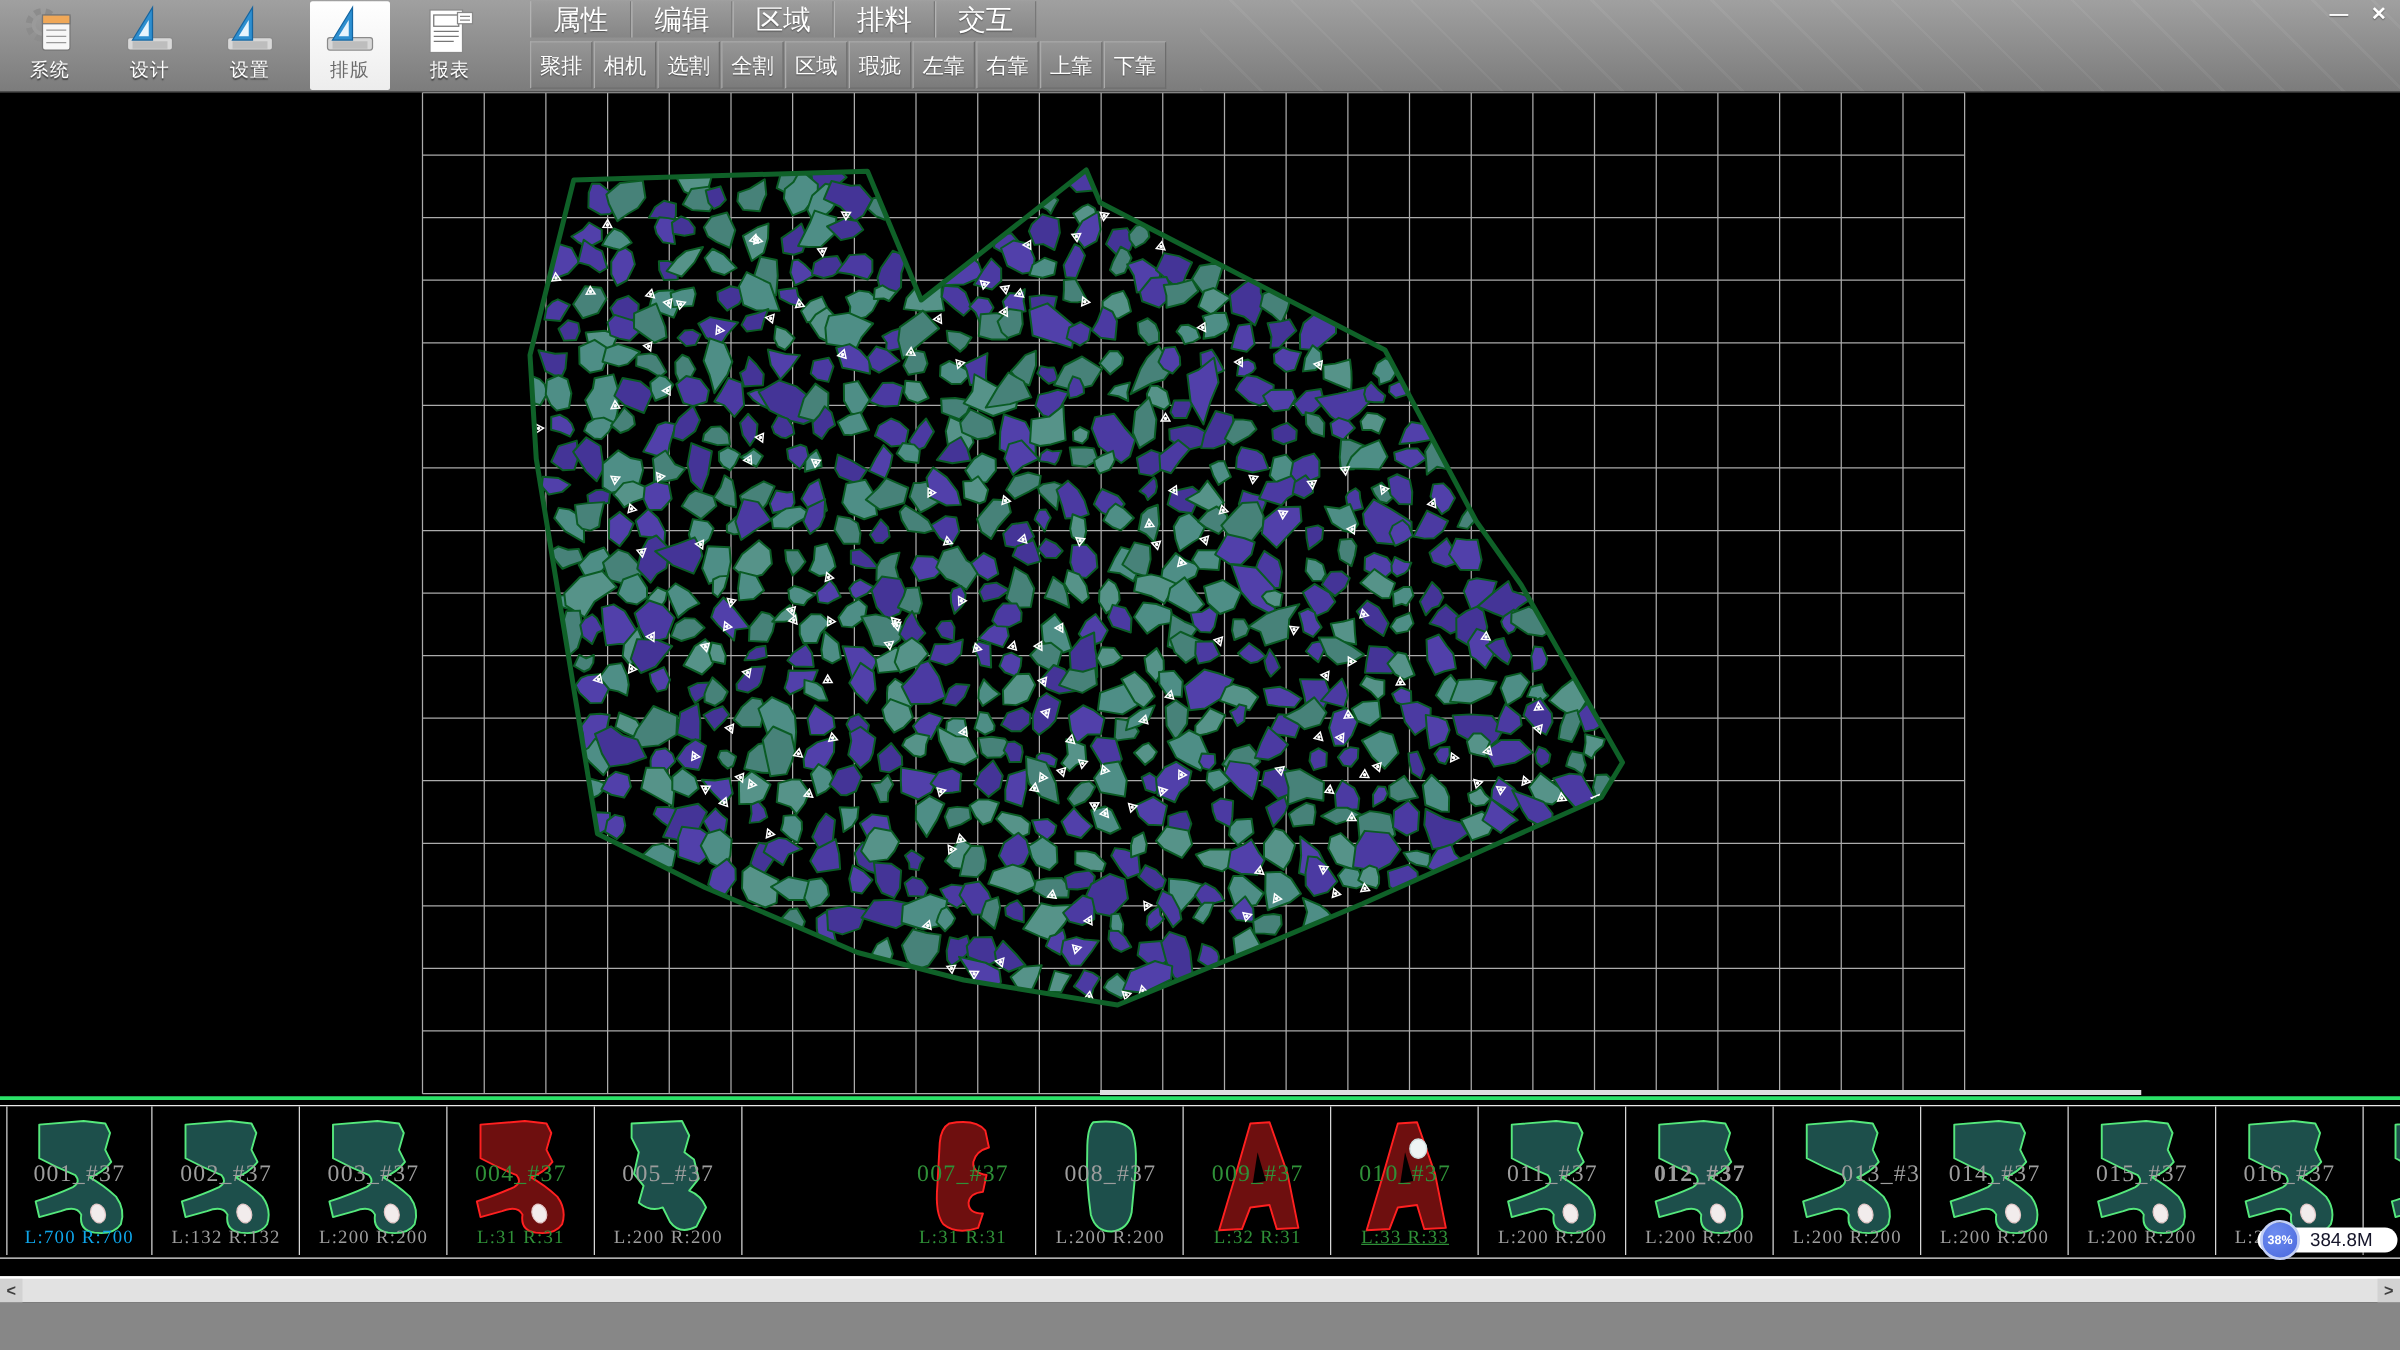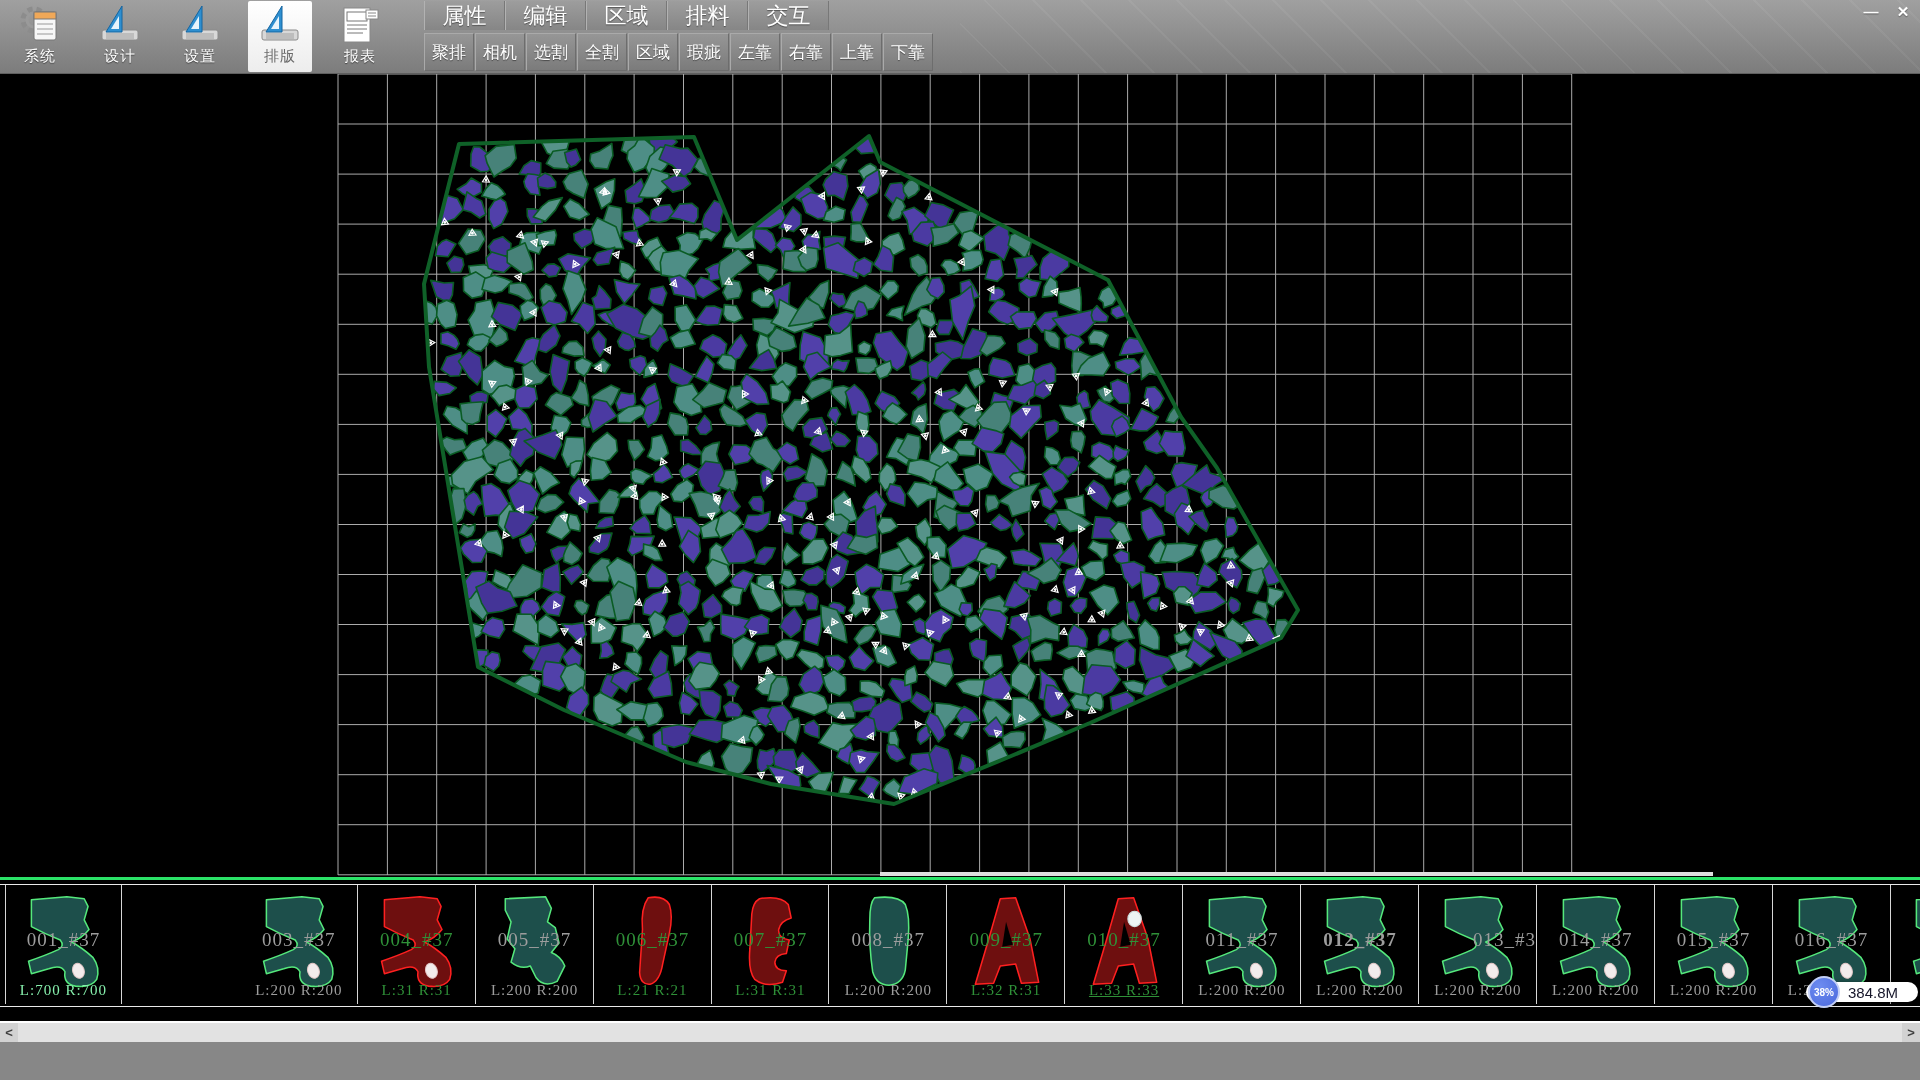--- a/index.html
+++ b/index.html
@@ -1422,21 +1422,29 @@
 <div id="strip-thumbtrack"></div>
 <div id="strip-green"></div>
 
 <div id="thumb-strip">
     <div class="cell" style="left: 5px;">
       <svg width="96" height="108" viewBox="0 0 100 100">
         <path d="M15,7 L52,4 L70,6 L74,14 L70,28 L75,38 Q68,47 57,51 Q68,57 79,67 Q87,78 83,90 Q77,99 61,97 Q48,95 50,82 Q46,74 33,79 L15,84 L12,71 Q30,65 43,59 Q50,55 45,49 Q30,43 15,35 Z" fill="#1d4f4b" stroke="#55e87c" stroke-width="1.6" stroke-linejoin="round"></path>
         <ellipse cx="64" cy="81" rx="6" ry="8" transform="rotate(-18 64 81)" fill="#f2ecec" stroke="#e3c6c6" stroke-width="1"></ellipse>
       </svg>
       <div class="tid" style="color: rgb(157, 157, 157);">001_#37</div>
-      <div class="tcounts" style="color: #86efac;">L:700 R:700</div>
+      <div class="tcounts" style="color: #0ea5e9;">L:700 R:700</div>
+    </div>
+    <div class="cell" style="left: 122.9px;">
+      <svg width="96" height="108" viewBox="0 0 100 100">
+        <path d="M15,7 L52,4 L70,6 L74,14 L70,28 L75,38 Q68,47 57,51 Q68,57 79,67 Q87,78 83,90 Q77,99 61,97 Q48,95 50,82 Q46,74 33,79 L15,84 L12,71 Q30,65 43,59 Q50,55 45,49 Q30,43 15,35 Z" fill="#1d4f4b" stroke="#55e87c" stroke-width="1.6" stroke-linejoin="round"></path>
+        <ellipse cx="64" cy="81" rx="6" ry="8" transform="rotate(-18 64 81)" fill="#f2ecec" stroke="#e3c6c6" stroke-width="1"></ellipse>
+      </svg>
+      <div class="tid" style="color: rgb(157, 157, 157);">002_#37</div>
+      <div class="tcounts" style="color: rgb(157, 157, 157);">L:132 R:132</div>
     </div>
     <div class="cell" style="left: 240.8px;">
       <svg width="96" height="108" viewBox="0 0 100 100">
         <path d="M15,7 L52,4 L70,6 L74,14 L70,28 L75,38 Q68,47 57,51 Q68,57 79,67 Q87,78 83,90 Q77,99 61,97 Q48,95 50,82 Q46,74 33,79 L15,84 L12,71 Q30,65 43,59 Q50,55 45,49 Q30,43 15,35 Z" fill="#1d4f4b" stroke="#55e87c" stroke-width="1.6" stroke-linejoin="round"></path>
         <ellipse cx="64" cy="81" rx="6" ry="8" transform="rotate(-18 64 81)" fill="#f2ecec" stroke="#e3c6c6" stroke-width="1"></ellipse>
       </svg>
       <div class="tid" style="color: rgb(157, 157, 157);">003_#37</div>
       <div class="tcounts" style="color: rgb(157, 157, 157);">L:200 R:200</div>
     </div>
     <div class="cell" style="left: 358.7px;">
@@ -1446,27 +1454,20 @@
       </svg>
       <div class="tid" style="color: rgb(47, 145, 56);">004_#37</div>
       <div class="tcounts" style="color: rgb(47, 145, 56);">L:31 R:31</div>
     </div>
     <div class="cell" style="left: 476.6px;">
       <svg width="96" height="108" viewBox="0 0 100 100">
         <path d="M18,6 L60,4 L66,16 L62,30 L70,36 L74,52 L66,62 Q76,66 80,76 L72,92 Q58,99 50,88 L44,76 Q34,80 24,72 L28,58 L20,48 L24,30 L18,18 Z" fill="#1d4f4b" stroke="#55e87c" stroke-width="1.6" stroke-linejoin="round"></path>
       </svg>
       <div class="tid" style="color: rgb(157, 157, 157);">005_#37</div>
       <div class="tcounts" style="color: rgb(157, 157, 157);">L:200 R:200</div>
-    </div>
-    <div class="cell" style="left: 594.5px;">
-      <svg width="96" height="108" viewBox="0 0 100 100">
-        <path d="M44,5 Q60,2 66,12 Q70,24 66,42 L59,74 Q56,92 46,95 Q36,96 35,83 L38,38 Q36,16 44,5 Z" fill="#6e0f0f" stroke="#ff2020" stroke-width="1.6" stroke-linejoin="round"></path>
-      </svg>
-      <div class="tid" style="color: rgb(47, 145, 56);">006_#37</div>
-      <div class="tcounts" style="color: rgb(47, 145, 56);">L:21 R:21</div>
     </div>
     <div class="cell" style="left: 712.4px;">
       <svg width="96" height="108" viewBox="0 0 100 100">
         <path d="M38,6 Q60,2 68,12 L71,26 Q60,29 58,38 Q57,47 69,49 L66,63 Q55,64 54,72 Q54,81 66,81 L62,93 Q44,99 33,90 Q26,81 28,58 L30,22 Q31,10 38,6 Z" fill="#6e0f0f" stroke="#ff2020" stroke-width="1.6" stroke-linejoin="round"></path>
       </svg>
       <div class="tid" style="color: rgb(47, 145, 56);">007_#37</div>
       <div class="tcounts" style="color: rgb(47, 145, 56);">L:31 R:31</div>
     </div>
     <div class="cell" style="left: 830.3px;">
       <svg width="96" height="108" viewBox="0 0 100 100">

